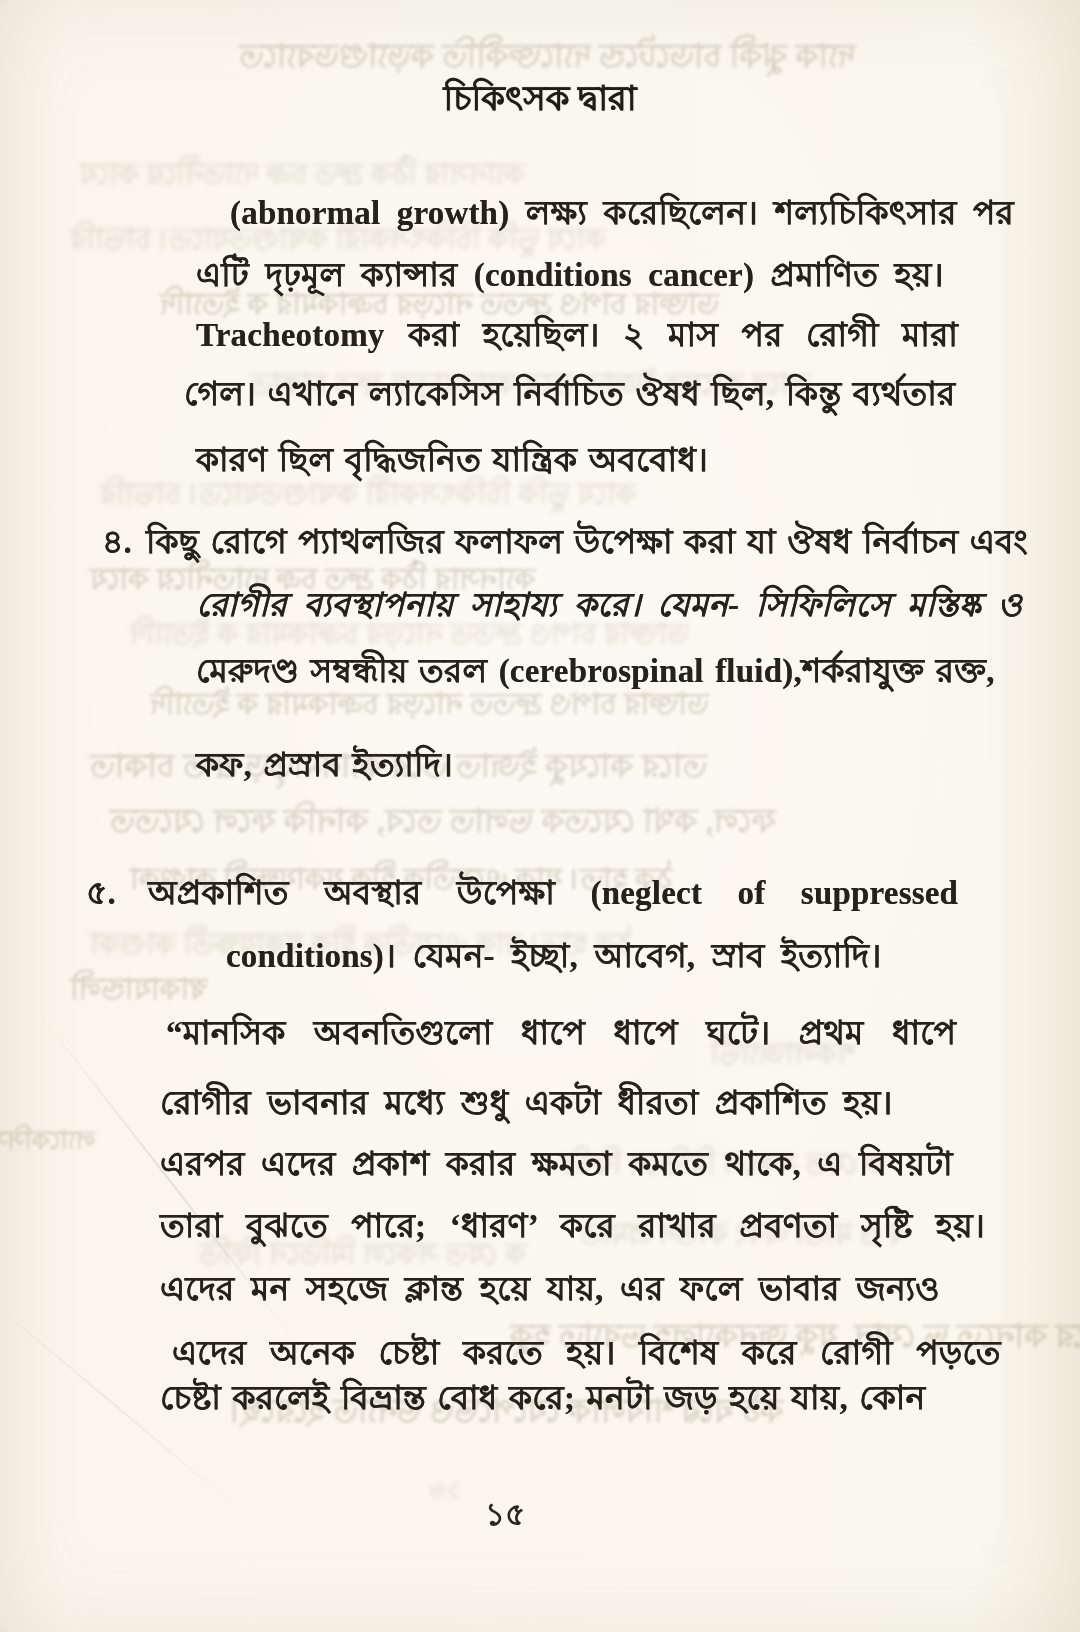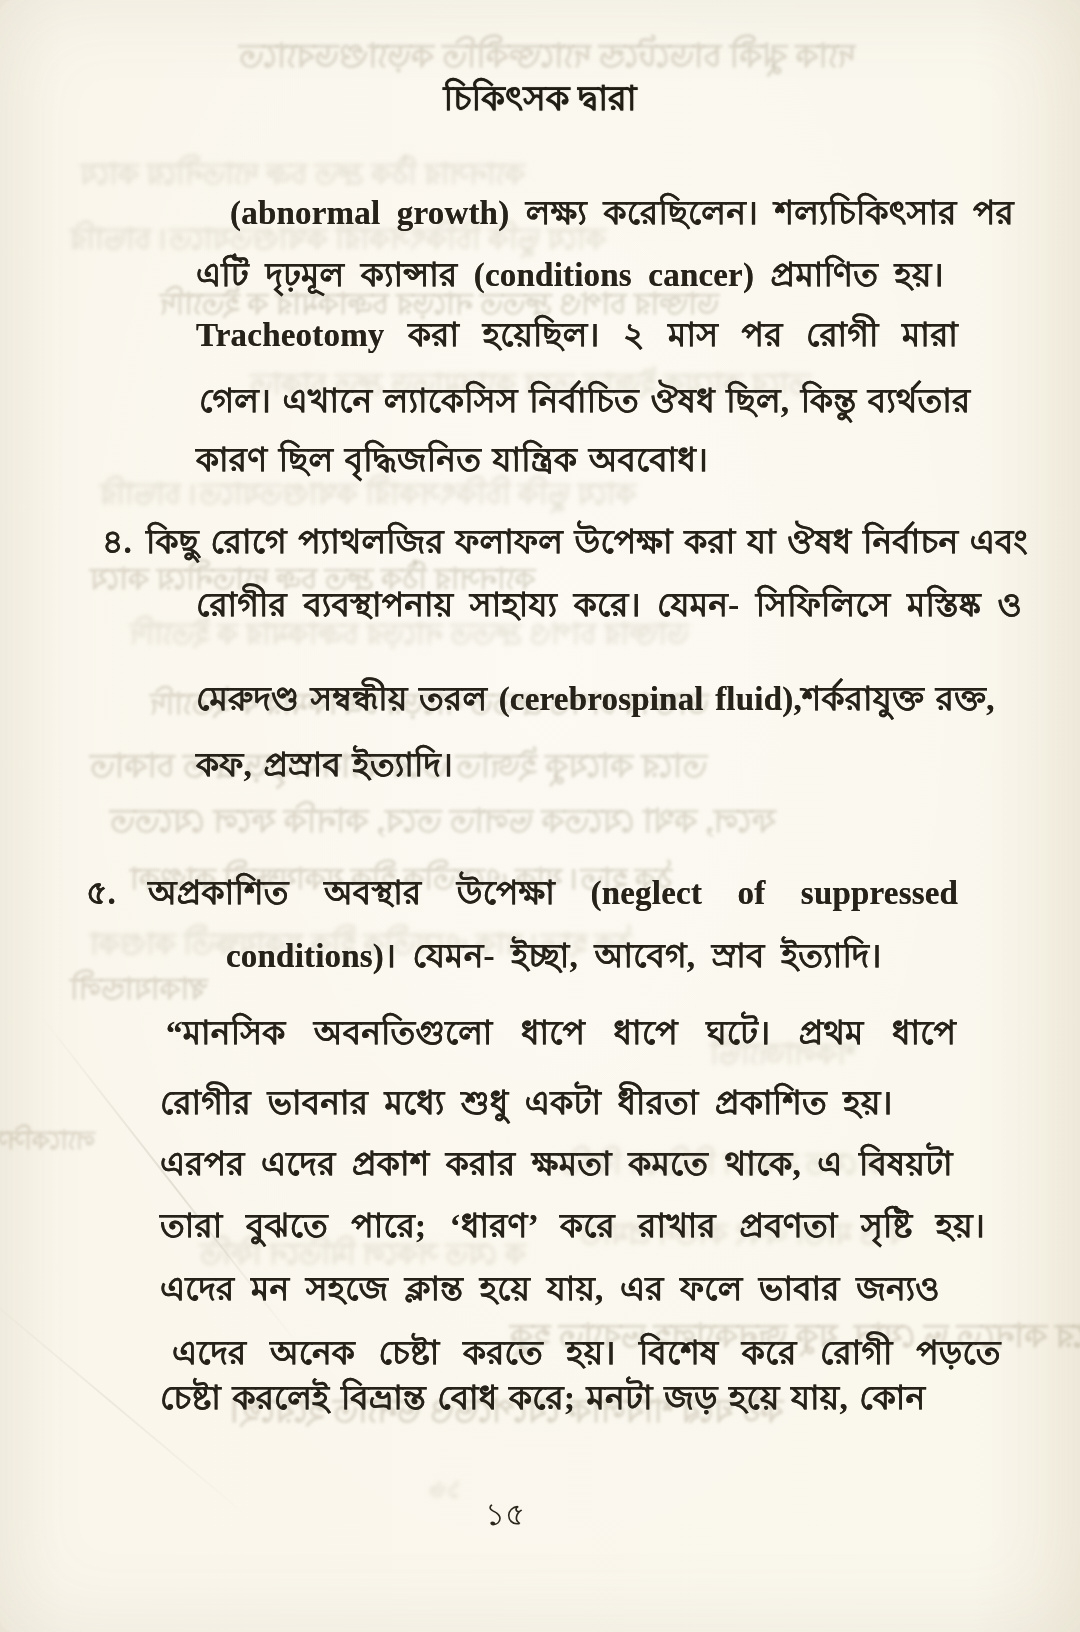--- a/index.html
+++ b/index.html
@@ -29,21 +29,21 @@
     letter-spacing:.2px;
     text-shadow:0 0 .6px rgba(38,34,25,.75);
   }
   .header{
     position:absolute;left:0;top:72px;width:1080px;
     text-align:center;font-size:34px;font-weight:700;color:#201d15;
     text-shadow:0 0 .7px rgba(32,29,21,.8);
   }
   .pagenum{
     position:absolute;left:0;top:1490px;width:1010px;text-align:center;
-    font-size:31px;font-weight:400;color:#2a261c;
+    font-size:31px;font-weight:700;color:#2a261c;
   }
   .ws-s{word-spacing:3px}
   .ws-m{word-spacing:8px}
   .ws-l{word-spacing:15px}
   .ws-q{word-spacing:20px}
   .ws-xl{word-spacing:27px}
   
   .ghost{
     position:absolute;
     white-space:nowrap;
@@ -88,27 +88,27 @@
   <div class="ghost soft" style="left:200px;top:1230px;">ক যেত সকলে মিতিনে ফিতি</div>
   <div class="ghost big" style="left:510px;top:1310px;">চাতরে কানতে ভ যোন, যকু জনক্যালহ ভব্যাত হকু</div>
   <div class="ghost big" style="left:230px;top:1385px;">কঠ ঘৱে শাবলাক যেপেভেও ভন্যাত হয়েছে।</div>
   <div class="ghost soft" style="left:430px;top:1470px;font-size:24px;">১৬</div>
 
   <div class="header">চিকিৎসক দ্বারা</div>
 
   <div class="tline ws-m" style="left:196px;top:190px;margin-left:34px;">(abnormal growth) লক্ষ্য করেছিলেন। শল্যচিকিৎসার পর</div>
   <div class="tline ws-m" style="left:196px;top:252px;">এটি দৃঢ়মূল ক্যান্সার (conditions cancer) প্রমাণিত হয়।</div>
   <div class="tline ws-l" style="left:196px;top:312px;">Tracheotomy করা হয়েছিল। ২ মাস পর রোগী মারা</div>
-  <div class="tline ws-s" style="left:199px;top:371px;margin-top:7px;">গেল। এখানে ল্যাকেসিস নির্বাচিত ঔষধ ছিল, কিন্তু ব্যর্থতার</div>
+  <div class="tline ws-s" style="left:184px;top:371px;">গেল। এখানে ল্যাকেসিস নির্বাচিত ঔষধ ছিল, কিন্তু ব্যর্থতার</div>
   <div class="tline ws-s" style="left:196px;top:430px;margin-top:7px;">কারণ ছিল বৃদ্ধিজনিত যান্ত্রিক অববোধ।</div>
 
   <div class="tline" style="left:102px;top:519px;">৪.</div>
   <div class="tline ws-s" style="left:146px;top:519px;">কিছু রোগে প্যাথলজির ফলাফল উপেক্ষা করা যা ঔষধ নির্বাচন এবং</div>
-  <div class="tline ws-m" style="left:196px;top:582px;">রোগীর ব্যবস্থাপনায় সাহায্য করে। যেমন- সিফিলিসে মস্তিষ্ক ও</div>
-  <div class="tline ws-s" style="left:196px;top:676px;">মেরুদণ্ড সম্বন্ধীয় তরল (cerebrospinal fluid),শর্করাযুক্ত রক্ত,</div>
+  <div class="tline ws-m" style="left:196px;top:582px;font-style:italic;">রোগীর ব্যবস্থাপনায় সাহায্য করে। যেমন- সিফিলিসে মস্তিষ্ক ও</div>
+  <div class="tline ws-s" style="left:196px;top:648px;">মেরুদণ্ড সম্বন্ধীয় তরল (cerebrospinal fluid),শর্করাযুক্ত রক্ত,</div>
   <div class="tline ws-s" style="left:196px;top:742px;">কফ, প্রস্রাব ইত্যাদি।</div>
 
   <div class="tline" style="left:86px;top:870px;">৫.</div>
   <div class="tline ws-xl" style="left:148px;top:870px;">অপ্রকাশিত অবস্থার উপেক্ষা (neglect of suppressed</div>
   <div class="tline ws-m" style="left:226px;top:933px;">conditions)। যেমন- ইচ্ছা, আবেগ, স্রাব ইত্যাদি।</div>
 
   <div class="tline ws-q" style="left:166px;top:1010px;">“মানসিক অবনতিগুলো ধাপে ধাপে ঘটে। প্রথম ধাপে</div>
   <div class="tline ws-m" style="left:160px;top:1080px;">রোগীর ভাবনার মধ্যে শুধু একটা ধীরতা প্রকাশিত হয়।</div>
   <div class="tline ws-m" style="left:160px;top:1141px;">এরপর এদের প্রকাশ করার ক্ষমতা কমতে থাকে, এ বিষয়টা</div>
   <div class="tline ws-l" style="left:160px;top:1203px;">তারা বুঝতে পারে; ‘ধারণ’ করে রাখার প্রবণতা সৃষ্টি হয়।</div>

